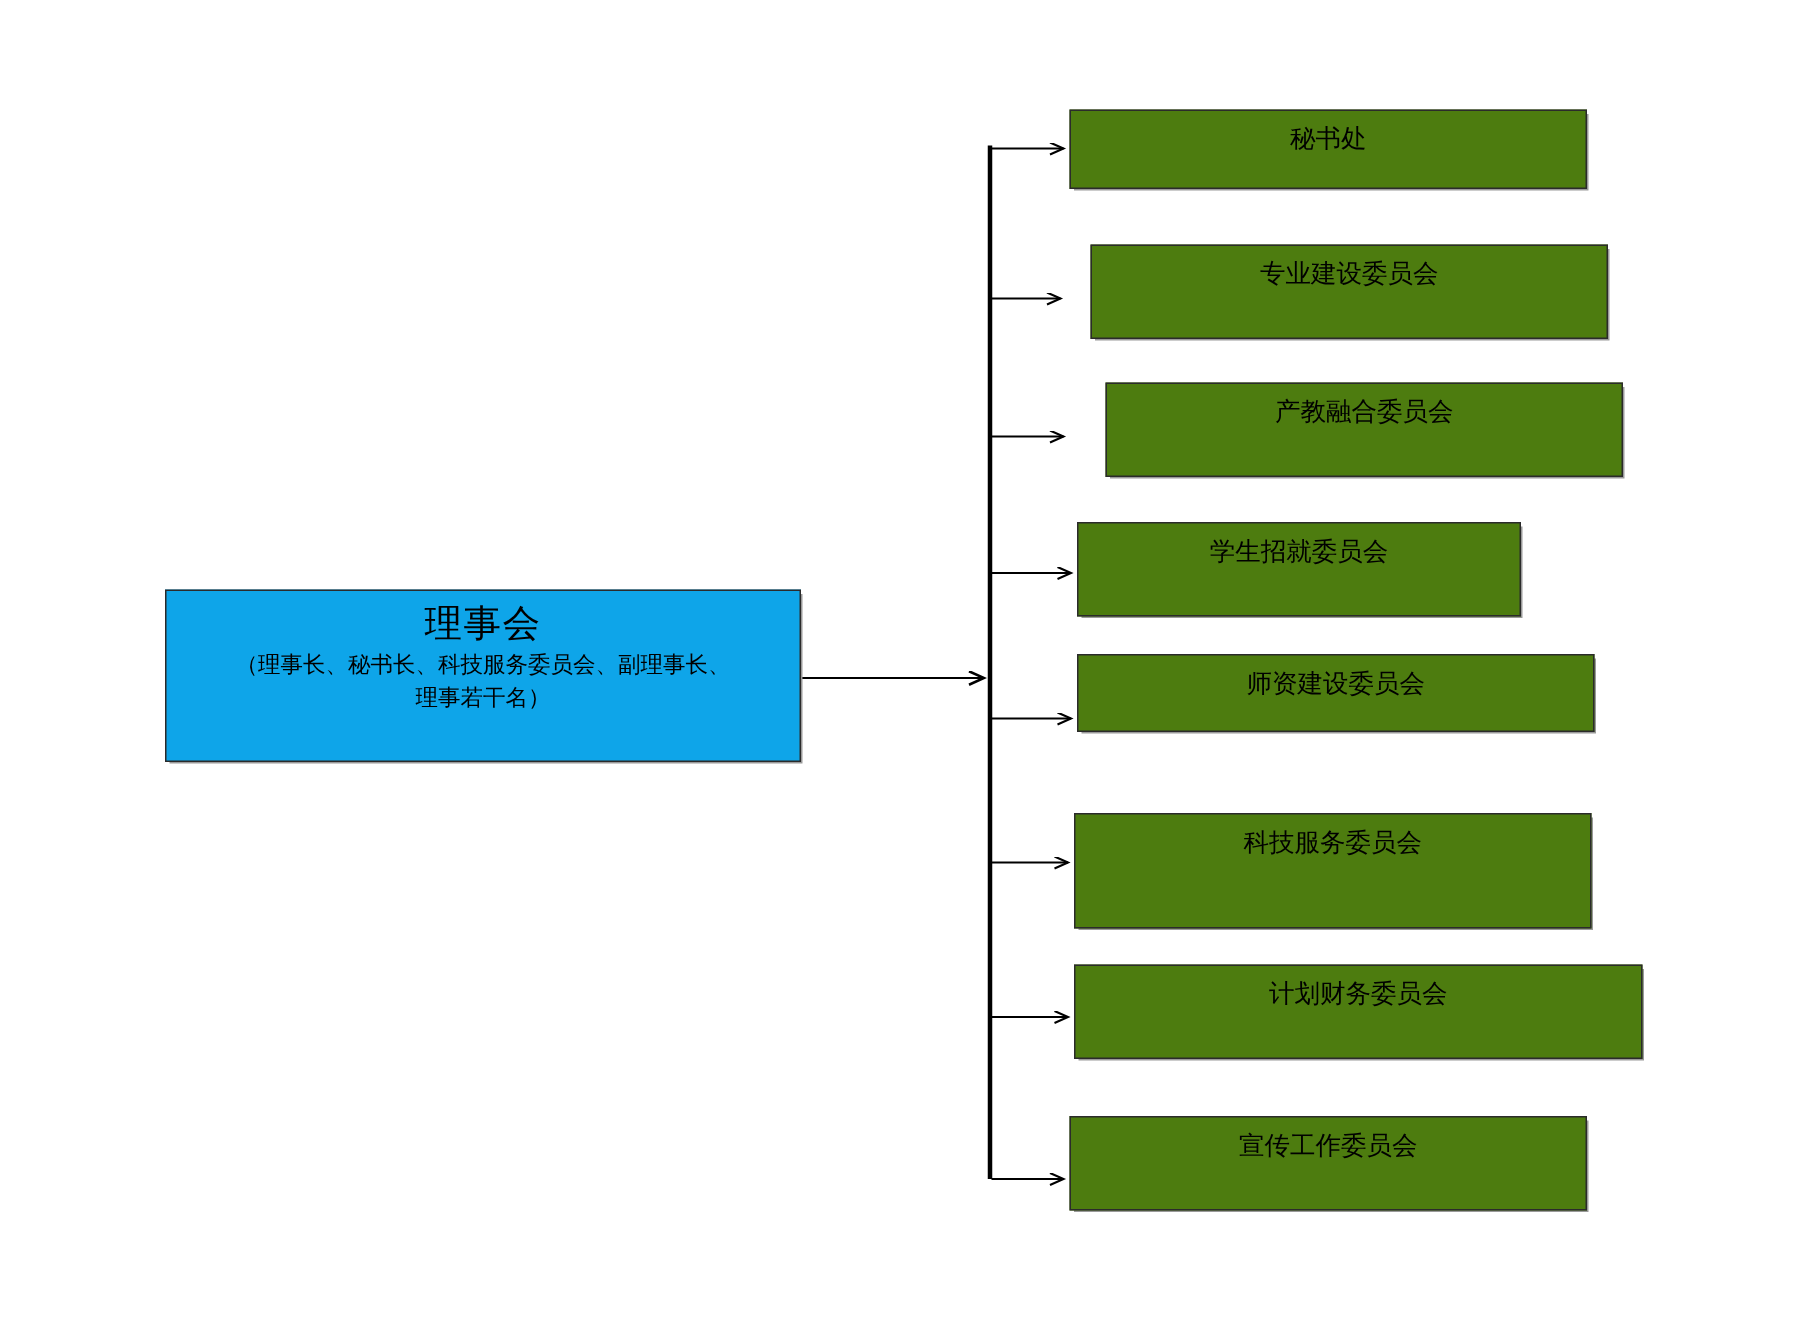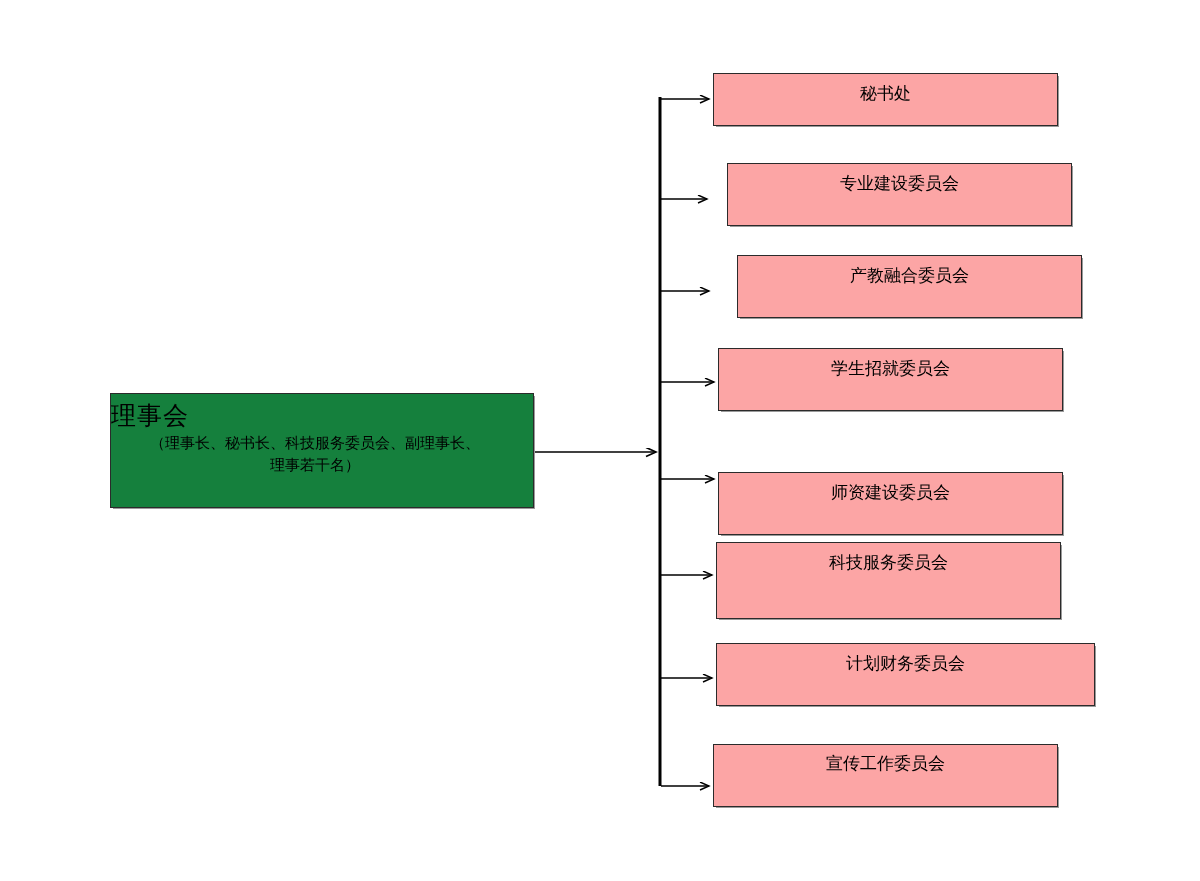--- a/index.html
+++ b/index.html
@@ -20,25 +20,25 @@
 
   
   .root-box {
     position: absolute;
     left: 110px;
     top: 393px;
     width: 424px;
     height: 115px;
     box-sizing: border-box;
     border: 1px solid #2b2b2b;
-    background: #15803d;
+    background: #0ea5e9;
     box-shadow: 2px 2px 0 -1px #9a9a9a;
     display: flex;
     flex-direction: column;
-    align-items: flex-start;
+    align-items: center;
     justify-content: flex-start;
     padding-top: 6px;
   }
   .root-title {
     font-size: 25px;
     line-height: 31px;
     color: #000000;
     letter-spacing: 1px;
     white-space: nowrap;
   }
@@ -49,21 +49,21 @@
     text-align: center;
     width: 408px;
     margin-top: 1px;
   }
 
   
   .node-box {
     position: absolute;
     box-sizing: border-box;
     border: 1px solid #2b2b2b;
-    background: #fca5a5;
+    background: #4d7c0f;
     box-shadow: 2px 2px 0 -1px #9a9a9a;
   }
   .node-label {
     position: absolute;
     left: 0;
     right: 0;
     top: 7px;
     text-align: center;
     font-size: 17px;
     line-height: 24px;
@@ -130,25 +130,25 @@
   </div>
 
   <div class="node-box" style="left:711px; top:163px; width:345px; height:63px;margin-left:16px;">
     <div class="node-label">专业建设委员会</div>
   </div>
 
   <div class="node-box" style="left:713px; top:255px; width:345px; height:63px;margin-left:24px;">
     <div class="node-label">产教融合委员会</div>
   </div>
 
-  <div class="node-box" style="left:718px; top:348px; width:345px; height:63px;">
+  <div class="node-box" style="left:718px; top:348px; width:296px; height:63px;">
     <div class="node-label">学生招就委员会</div>
   </div>
 
-  <div class="node-box" style="left:718px; top:472px; width:345px; height:63px;padding-left:12px;">
+  <div class="node-box" style="left:718px; top:436px; width:345px; height:52px;padding-left:12px;">
     <div class="node-label">师资建设委员会</div>
   </div>
 
   <div class="node-box" style="left:716px; top:542px; width:345px; height:77px;">
     <div class="node-label">科技服务委员会</div>
   </div>
 
   <div class="node-box" style="left:716px; top:643px; width:379px; height:63px;">
     <div class="node-label">计划财务委员会</div>
   </div>

